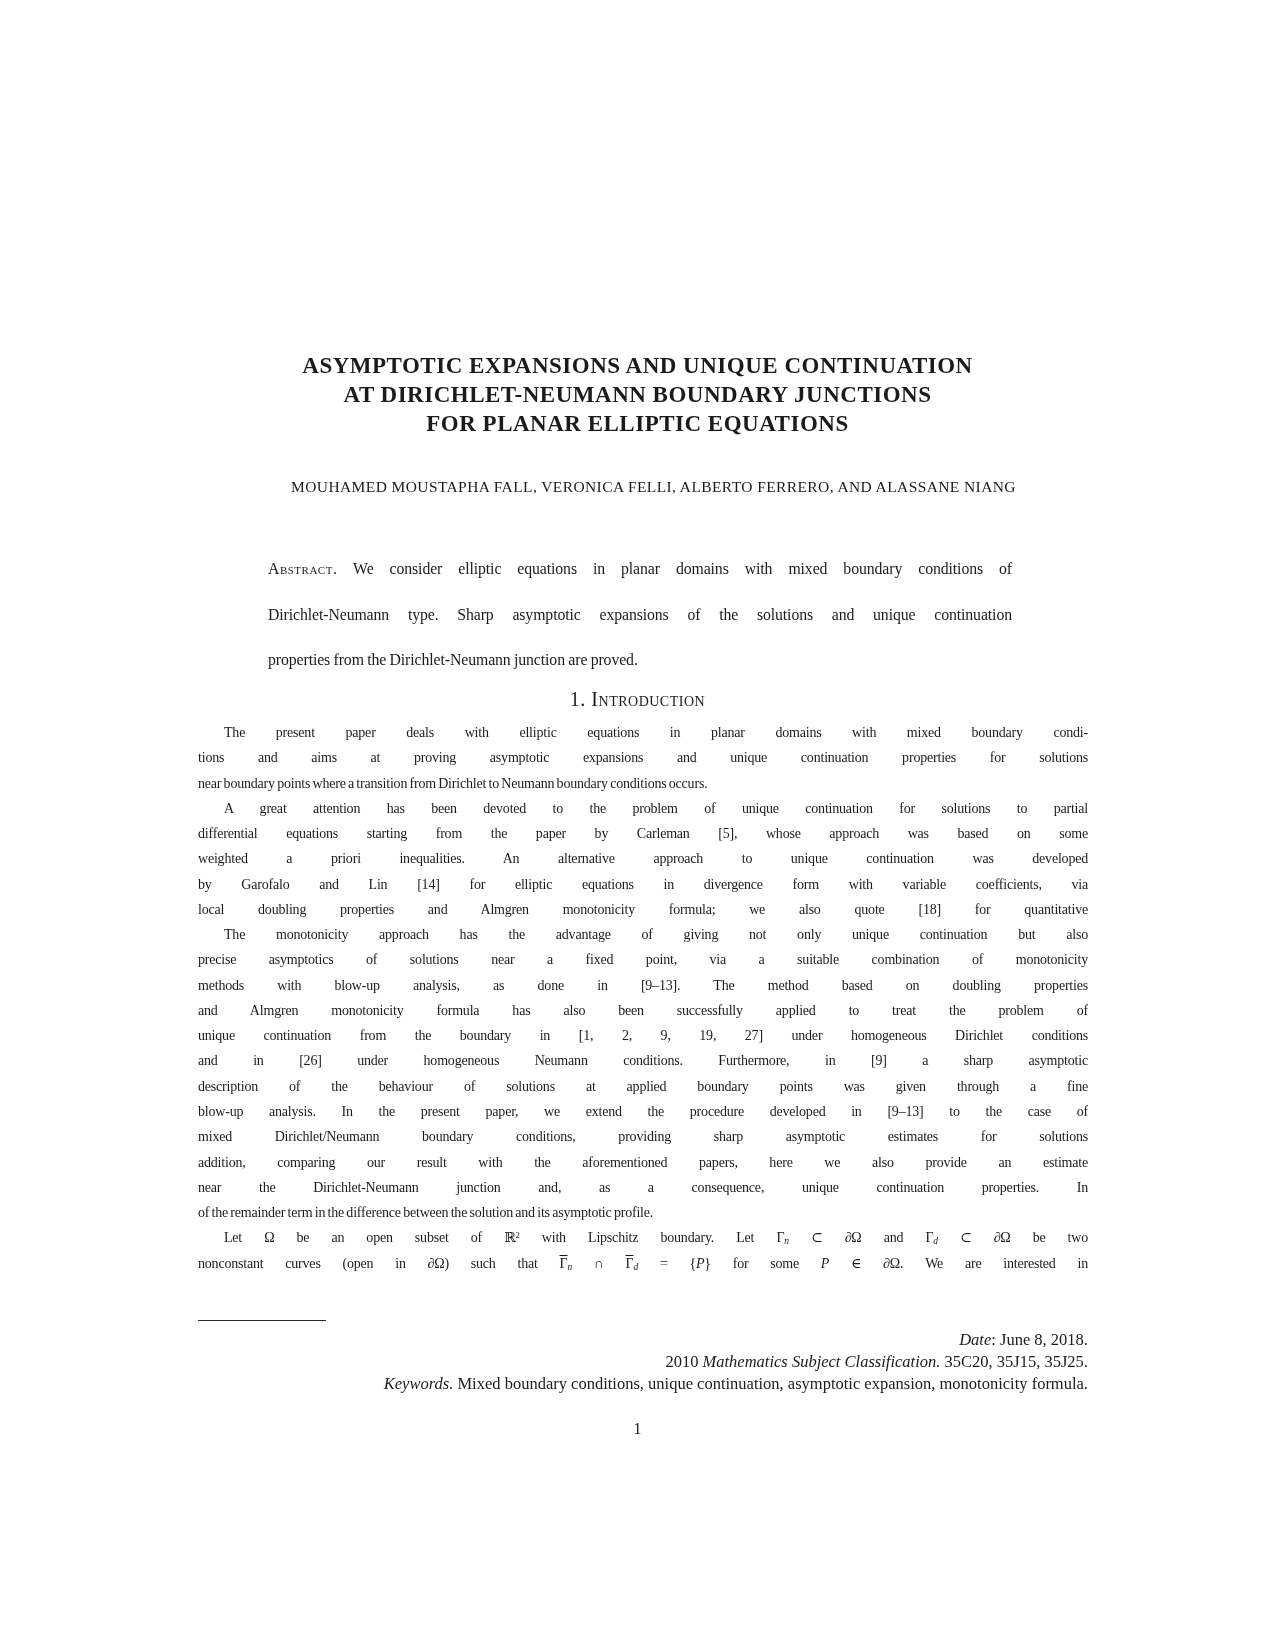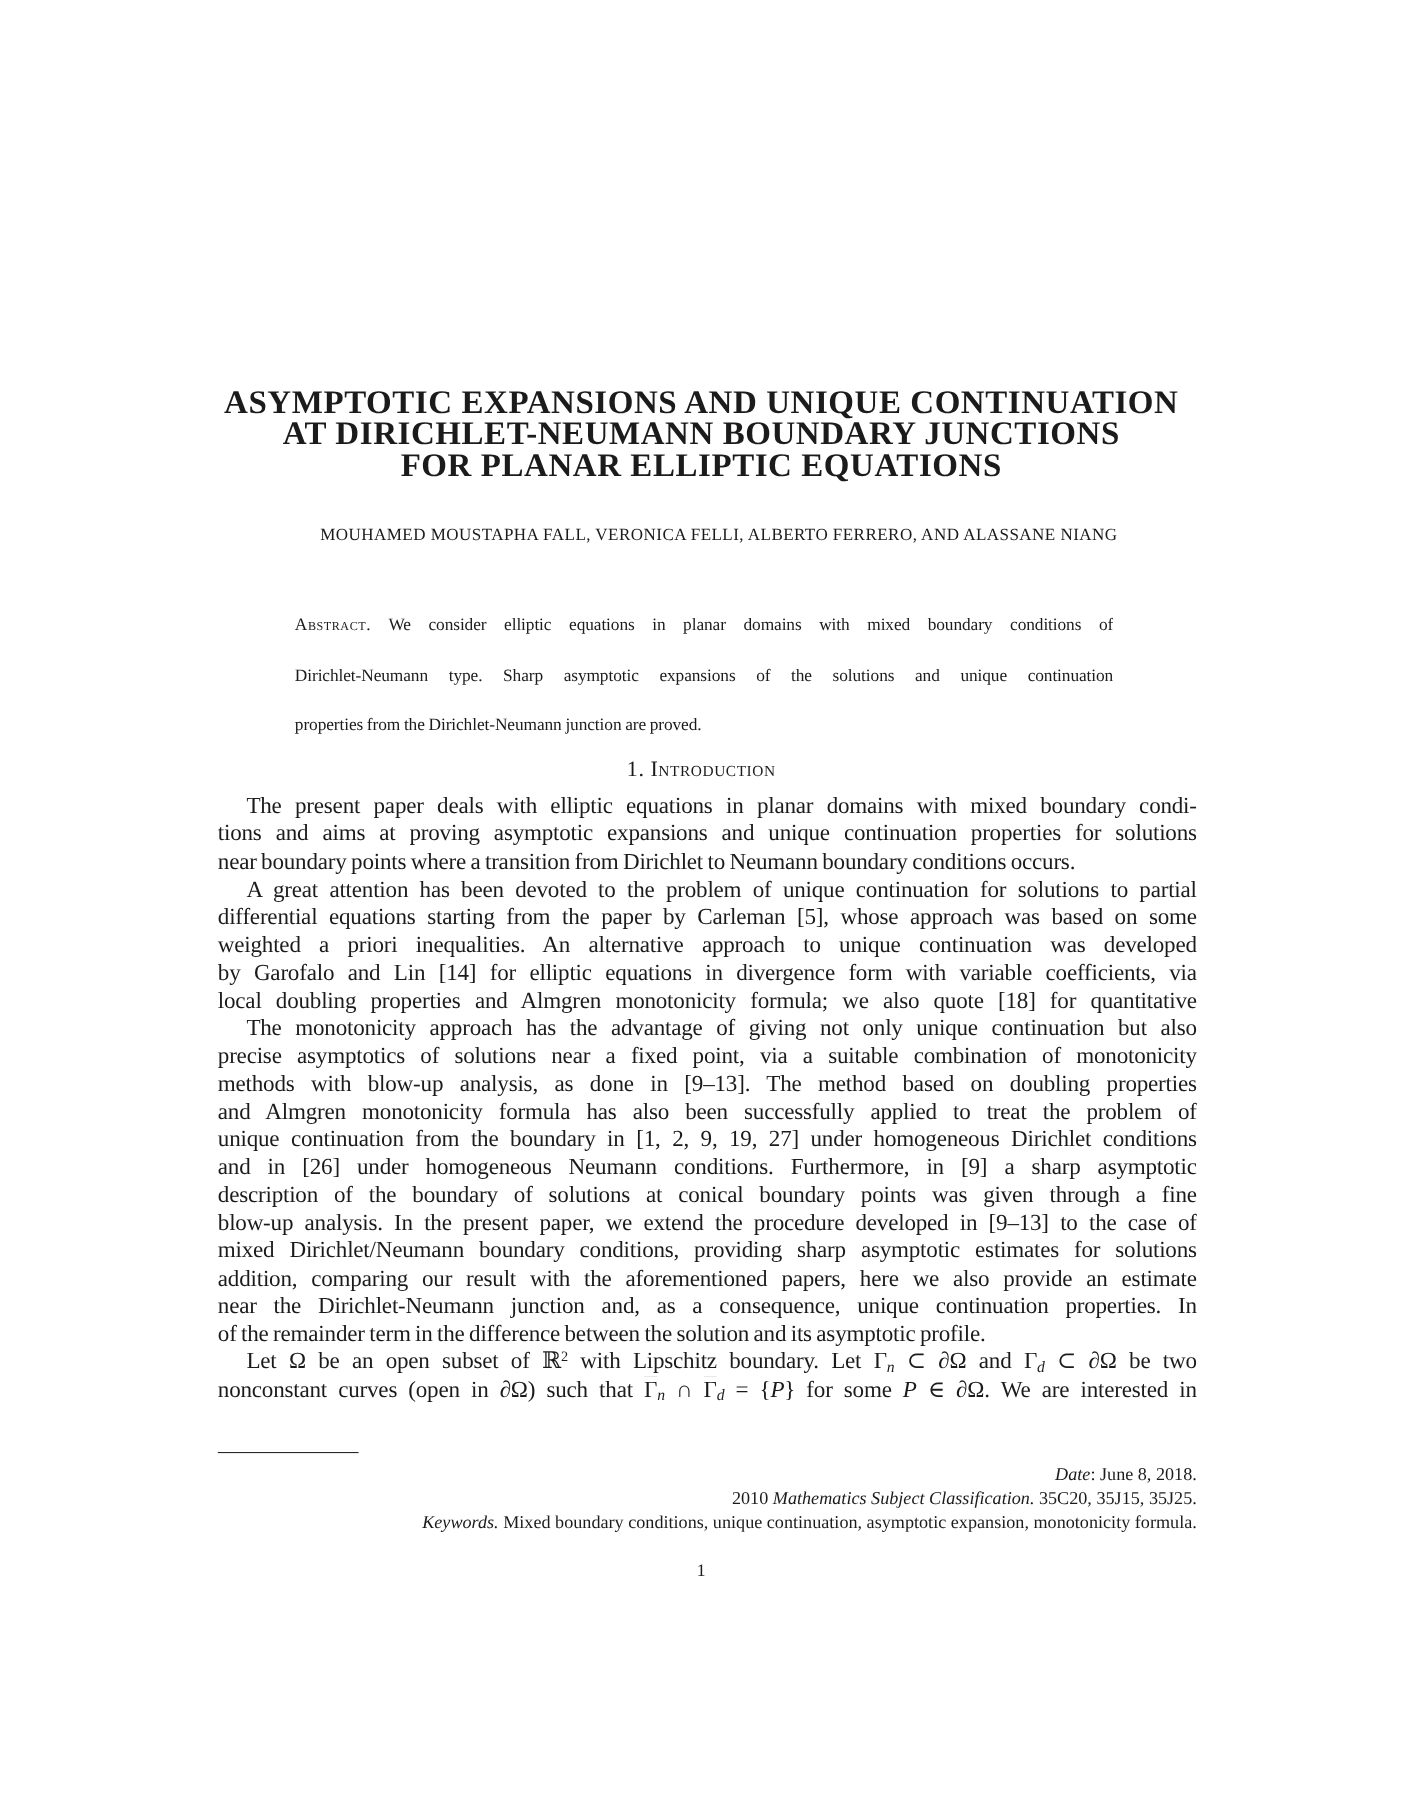--- a/index.html
+++ b/index.html
@@ -16,42 +16,42 @@
   .line { white-space: normal; }
   .it  { font-style: italic; }
   .sc  { font-variant: small-caps; letter-spacing: 0.5px; }
   .sup { font-size: 62%; position: relative; top: -0.55em; }
   .sub { font-size: 68%; position: relative; top: 0.22em; }
   .ov  { text-decoration: overline; }
 
   .title {
     position: absolute; top: 351px; left: 0; width: 1275px;
     text-align: center; font-weight: bold;
-    font-size: 30px; line-height: 29px; letter-spacing: 0.5px;
+    font-size: 23px; line-height: 29px; letter-spacing: 0.5px;
   }
   .authors {
     position: absolute; top: 478px; left: 0; width: 1275px;
     text-align: center; font-size: 15.5px; letter-spacing: 0.4px; padding-left: 16px;
   }
   .abstract {
     position: absolute; top: 534px; left: 268px; width: 744px;
     font-size: 15.8px; line-height: 21.7px;
     letter-spacing: -0.1px; word-spacing: -0.5px;
   }
   .abstract .line { text-align: justify; text-align-last: justify; height: 21.7px; overflow: hidden; margin-top: 24px; }
   .abstract .line.last { text-align-last: left; }
 
   .heading {
     position: absolute; top: 688px; left: 0; width: 1275px;
     text-align: center; font-size: 20px; letter-spacing: 0.5px;
   }
 
   .body {
     position: absolute; top: 720px; left: 198px; width: 890px;
-    font-size: 21px; line-height: 25.27px;
+    font-size: 14px; line-height: 25.27px;
     letter-spacing: -0.2px; word-spacing: -1px;
   }
   .body .line { text-align: justify; text-align-last: justify; height: 25.27px; overflow: hidden; }
   .body .line.last { text-align-last: left; }
   .body .line.in { text-indent: 26px; }
 
   .footnote-rule {
     position: absolute; top: 1320px; left: 198px; width: 128px;
     border-top: 1.5px solid #2a2a2a; height: 0;
   }
@@ -97,21 +97,21 @@
       <div class="line"><span>differential equations starting from the paper by Carleman [5], whose approach was based on some</span></div>
       <div class="line"><span>weighted a priori inequalities. An alternative approach to unique continuation was developed</span></div>
       <div class="line"><span>by Garofalo and Lin [14] for elliptic equations in divergence form with variable coefficients, via</span></div>
       <div class="line"><span>local doubling properties and Almgren monotonicity formula; we also quote [18] for quantitative</span></div>
       <div class="line in"><span>The monotonicity approach has the advantage of giving not only unique continuation but also</span></div>
       <div class="line"><span>precise asymptotics of solutions near a fixed point, via a suitable combination of monotonicity</span></div>
       <div class="line"><span>methods with blow-up analysis, as done in [9–13]. The method based on doubling properties</span></div>
       <div class="line"><span>and Almgren monotonicity formula has also been successfully applied to treat the problem of</span></div>
       <div class="line"><span>unique continuation from the boundary in [1, 2, 9, 19, 27] under homogeneous Dirichlet conditions</span></div>
       <div class="line"><span>and in [26] under homogeneous Neumann conditions. Furthermore, in [9] a sharp asymptotic</span></div>
-      <div class="line"><span>description of the boundary of solutions at conical boundary points was given through a fine</span></div>
+      <div class="line"><span>description of the behaviour of solutions at applied boundary points was given through a fine</span></div>
       <div class="line"><span>blow-up analysis. In the present paper, we extend the procedure developed in [9–13] to the case of</span></div>
       <div class="line"><span>mixed Dirichlet/Neumann boundary conditions, providing sharp asymptotic estimates for solutions</span></div>
       <div class="line"><span>addition, comparing our result with the aforementioned papers, here we also provide an estimate</span></div>
       <div class="line"><span>near the Dirichlet-Neumann junction and, as a consequence, unique continuation properties. In</span></div>
       <div class="line last"><span>of the remainder term in the difference between the solution and its asymptotic profile.</span></div>
       <div class="line in"><span>Let Ω be an open subset of </span><span>ℝ</span><span class="sup">2</span><span> with Lipschitz boundary. Let </span><span>Γ</span><span class="it sub">n</span><span> ⊂ </span><span>∂Ω</span><span> and </span><span>Γ</span><span class="it sub">d</span><span> ⊂ </span><span>∂Ω</span><span> be two</span></div>
       <div class="line"><span>nonconstant curves (open in </span><span>∂Ω</span><span>) such that </span><span class="ov">Γ</span><span class="it sub">n</span><span> ∩ </span><span class="ov">Γ</span><span class="it sub">d</span><span> = {</span><span class="it">P</span><span>} for some </span><span class="it">P</span><span> ∈ </span><span>∂Ω</span><span>. We are interested in</span></div>
     </div>
 
   <div class="footnote-rule"></div>

